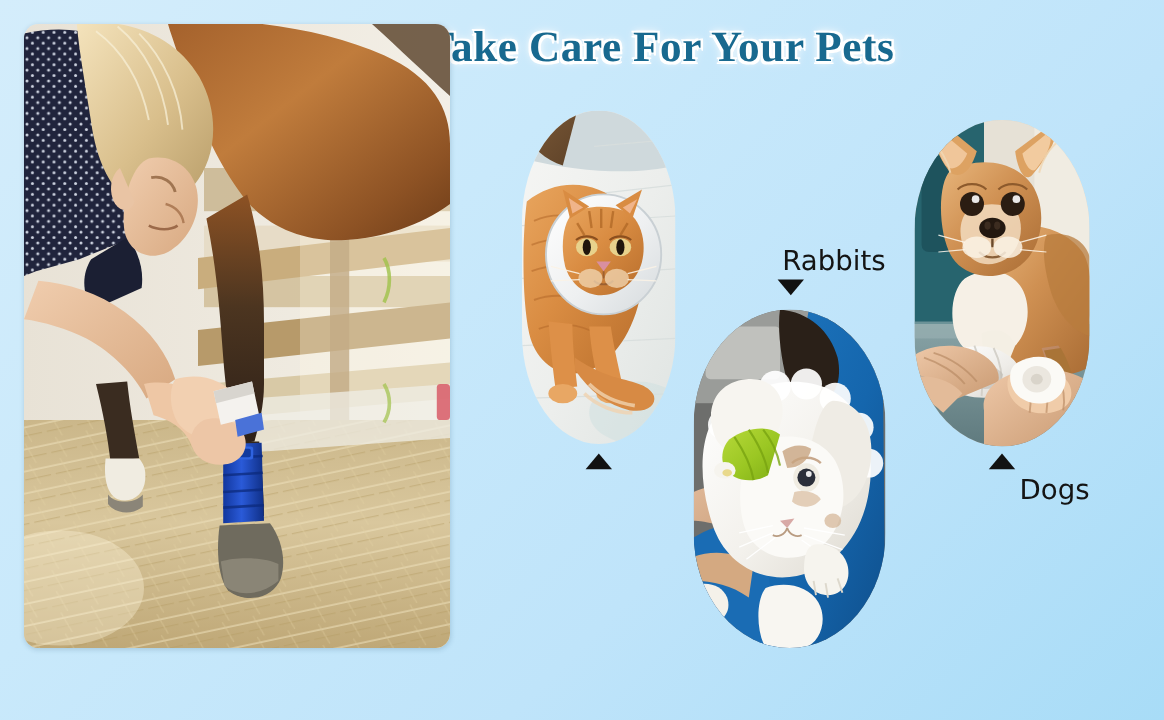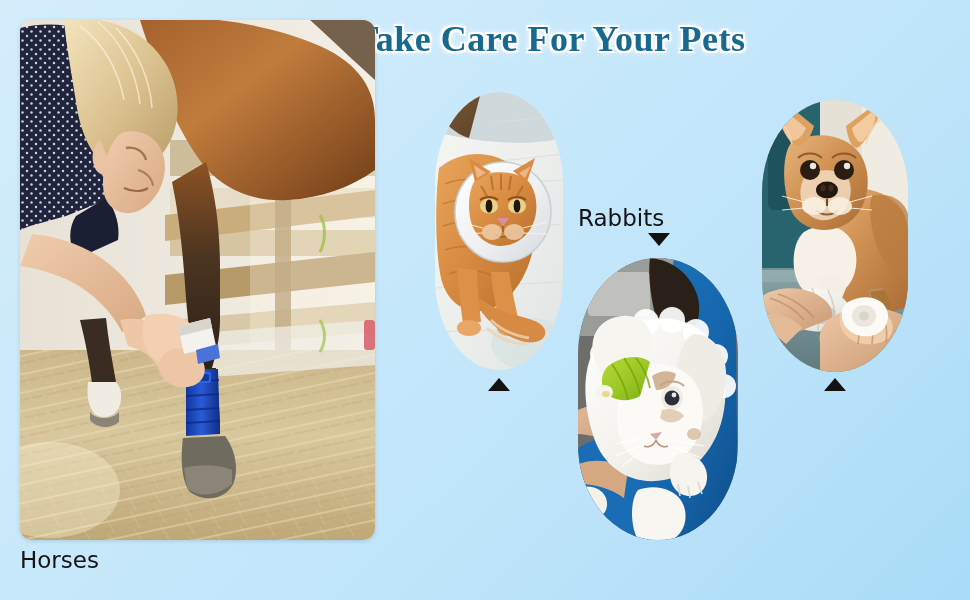--- a/index.html
+++ b/index.html
@@ -60,21 +60,21 @@
   }
   .photo svg { display: block; width: 100%; height: 100%; }
 
   
   .caption {
     position: absolute;
     font-family: "DejaVu Sans", sans-serif;
     font-size: 23px;
     color: #141414;
     white-space: nowrap;
-    text-align: left;
+    text-align: right;
   }
   .caption-horse { left: 20px; width: 355px; top: 547px; }
   .caption-cat   { left: 435px; width: 128px; top: 396px; }
   .caption-dog   { left: 762px; width: 146px; top: 396px; }
   .caption-rabbit{ left: 578px; width: 160px; top: 205px; }
 
   .tri {
     position: absolute;
     width: 0; height: 0;
     border-left: 11px solid transparent;
@@ -227,21 +227,20 @@
       <path d="M176 330 L198 324 L200 338 L178 344 Z" fill="#4a72d8"></path>
 
       <rect x="344" y="300" width="11" height="30" rx="3" fill="#d85a66" opacity=".85"></rect>
 
       <path d="M300 195 C306 205 306 220 300 232" stroke="#9fc24a" stroke-width="3" fill="none" opacity=".8"></path>
       <path d="M300 300 C306 310 306 322 300 332" stroke="#9fc24a" stroke-width="3" fill="none" opacity=".7"></path>
 
       <ellipse cx="30" cy="470" rx="70" ry="48" fill="#fff6de" opacity=".35"></ellipse>
     </svg>
   </div>
-  <div class="caption caption-horse">Horses</div>
 
   <div class="photo photo-cat">
     <svg viewBox="0 0 128 278" preserveAspectRatio="xMidYMid slice">
       <defs>
         <linearGradient id="padG" x1="0" y1="0" x2="1" y2="1">
           <stop offset="0%" stop-color="#f6f6f4"></stop>
           <stop offset="55%" stop-color="#eceeec"></stop>
           <stop offset="100%" stop-color="#dfe4e2"></stop>
         </linearGradient>
         <linearGradient id="furG" x1="0" y1="0" x2="1" y2="1">
@@ -564,14 +563,15 @@
         <path d="M120 212 C124 222 126 232 124 242"></path>
       </g>
 
       <path d="M86 202 C100 194 118 196 124 208 C130 220 122 234 108 236
                C94 238 82 230 80 218 C79 210 81 205 86 202 Z" fill="#fbfaf6"></path>
       <ellipse cx="102" cy="216" rx="12" ry="11" fill="#ebe7df"></ellipse>
       <ellipse cx="102" cy="216" rx="5" ry="4.5" fill="#d9d4ca"></ellipse>
     </svg>
   </div>
   <div class="tri tri-up tri-dog"></div>
+  <div class="caption caption-dog">Dogs</div>
 
 </div>
 
 </body></html>

